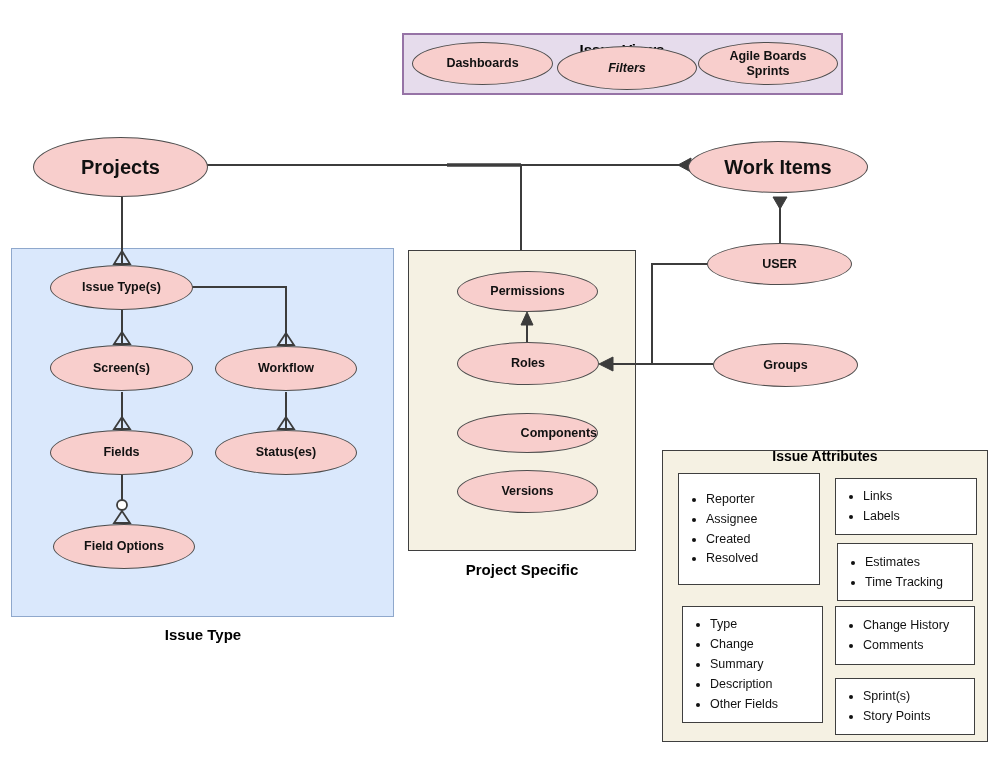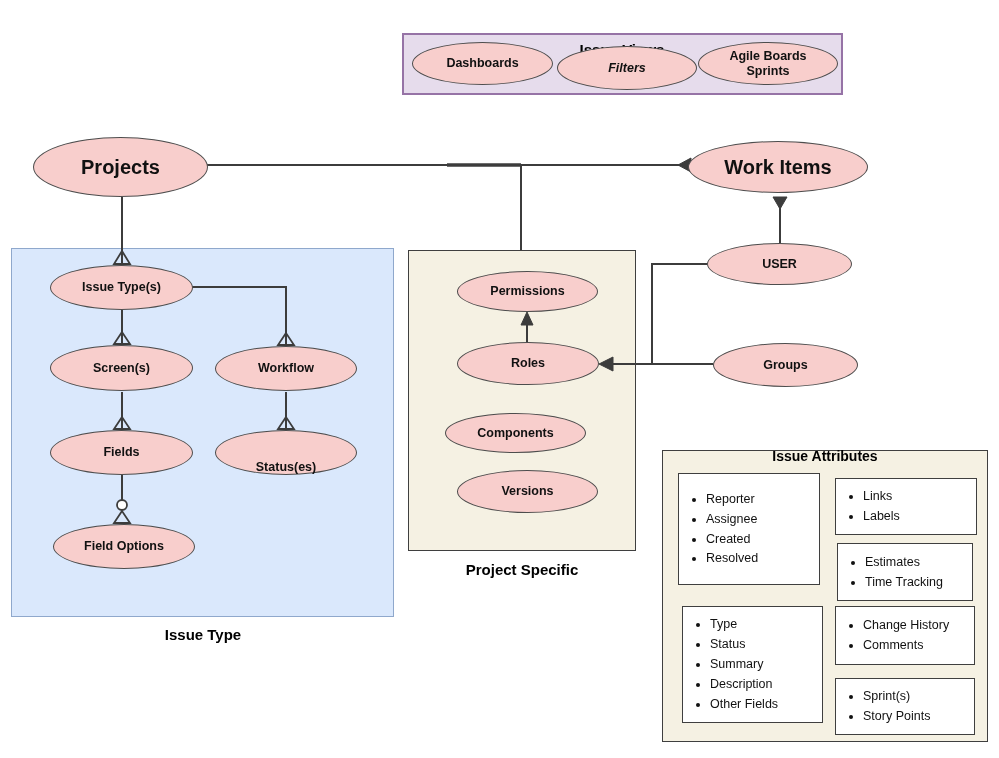--- a/index.html
+++ b/index.html
@@ -112,34 +112,34 @@
   </div>
   <div class="ellipse" style="left:50px;top:345px;width:143px;height:46px;justify-content:center;">
     <span>Screen(s)</span>
   </div>
   <div class="ellipse" style="left:215px;top:346px;width:142px;height:45px;">
     <span>Workflow</span>
   </div>
   <div class="ellipse" style="left:50px;top:430px;width:143px;height:45px;">
     <span>Fields</span>
   </div>
-  <div class="ellipse" style="left:215px;top:430px;width:142px;height:45px;align-items:flex-end;">
+  <div class="ellipse" style="left:215px;top:430px;width:142px;height:45px;">
     <span>Status(es)</span>
   </div>
   <div class="ellipse" style="left:53px;top:524px;width:142px;height:45px;">
     <span>Field Options</span>
   </div>
 
   <div class="ellipse" style="left:457px;top:271px;width:141px;height:41px;">
     <span>Permissions</span>
   </div>
   <div class="ellipse" style="left:457px;top:342px;width:142px;height:43px;">
     <span>Roles</span>
   </div>
-  <div class="ellipse" style="left:445px;top:413px;width:141px;height:40px;">
+  <div class="ellipse" style="left:457px;top:413px;width:141px;height:40px;justify-content:flex-end;">
     <span>Components</span>
   </div>
   <div class="ellipse" style="left:457px;top:470px;width:141px;height:43px;">
     <span>Versions</span>
   </div>
 
   <div class="whitebox" style="left:678px;top:473px;width:142px;height:112px;">
     <ul class="blist">
       <li>Reporter</li>
       <li>Assignee</li>
@@ -155,21 +155,21 @@
   </div>
   <div class="whitebox" style="left:837px;top:543px;width:136px;height:58px;">
     <ul class="blist">
       <li>Estimates</li>
       <li>Time Tracking</li>
     </ul>
   </div>
   <div class="whitebox" style="left:682px;top:606px;width:141px;height:117px;">
     <ul class="blist">
       <li>Type</li>
-      <li>Status</li>
+      <li>Change</li>
       <li>Summary</li>
       <li>Description</li>
       <li>Other Fields</li>
     </ul>
   </div>
   <div class="whitebox" style="left:835px;top:678px;width:140px;height:57px;">
     <ul class="blist">
       <li>Sprint(s)</li>
       <li>Story Points</li>
     </ul>

